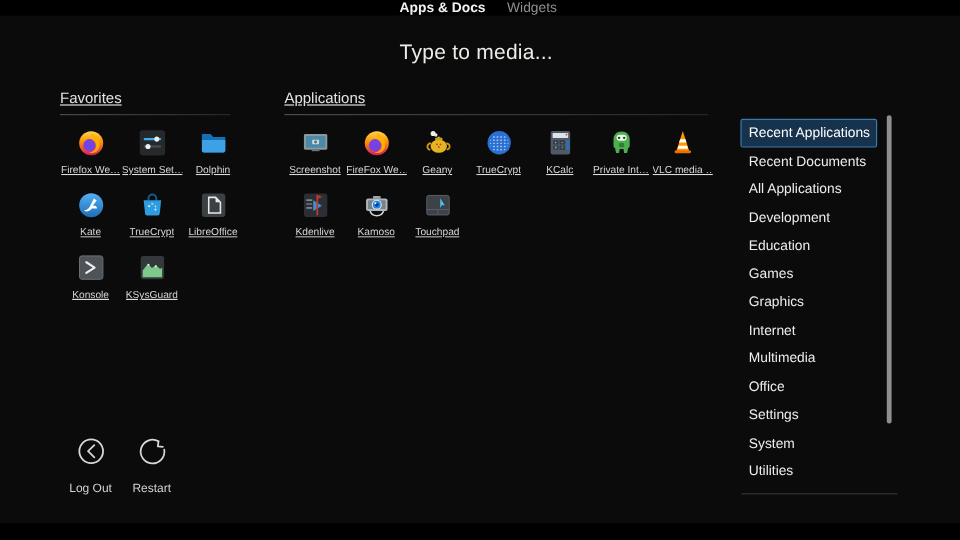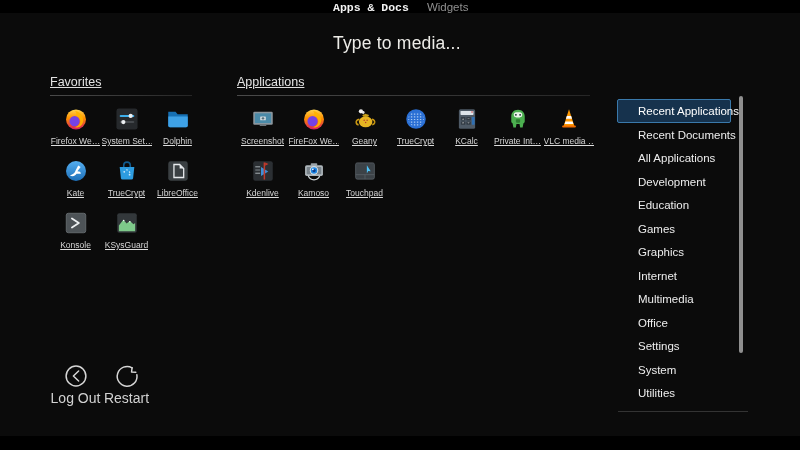--- a/index.html
+++ b/index.html
@@ -6,21 +6,21 @@
   body{
     width:800px;height:450px;position:relative;overflow:hidden;
     background:#000;color:#ddd;
     font-family:"Liberation Sans", sans-serif;
   }
   .content-bg{position:absolute;left:0;top:13px;width:800px;height:423px;background:#0b0b0b;}
 
   
   .tabs{position:absolute;left:333px;top:1px;display:flex;gap:18px;font-size:11.5px;}
   .tab{color:#8f8f8f;cursor:default;}
-  .tab.active{color:#f2f2f2;font-weight:700;font-family:Liberation Mono, monospace;}
+  .tab.active{color:#f2f2f2;font-weight:700;}
 
   
   .search{position:absolute;left:333px;top:33px;font-size:17.5px;color:#edece8;letter-spacing:.2px;cursor:text;}
 
   
   .section{position:absolute;text-decoration:underline;}
   #favorites-section{left:50px;top:75px;width:153px;}
   #applications-section{left:237px;top:75px;width:357px;}
   .section-header{font-size:12.5px;color:#e3e3e3;}
   .rule{height:1px;margin-top:6px;background:linear-gradient(to right,#4a4a4a,#262626);}
@@ -32,33 +32,33 @@
   #applications-grid{grid-template-columns:repeat(7,51px);}
 
   .tile{width:51px;height:52px;display:flex;flex-direction:column;align-items:center;
         padding-top:4px;box-sizing:border-box;cursor:pointer;}
   .tile-icon{width:26px;height:26px;}
   .tile-icon svg{width:100%;height:100%;display:block;}
   .tile-label{margin-top:4px;font-size:8.5px;color:#d6d6d6;white-space:nowrap;max-width:50px;overflow:hidden;}
 
   
   #category-list{position:absolute;left:617px;top:99px;width:114px;font-size:11.5px;}
-  .cat-item{height:23.5px;line-height:22px;padding-left:20px;color:#ededed;
+  .cat-item{height:23.5px;line-height:22px;padding-left:6px;color:#ededed;
             border:1px solid transparent;border-radius:2px;box-sizing:border-box;cursor:pointer;
             white-space:nowrap;}
   .cat-item.selected{background:#16324d;border-color:#3a79ab;color:#fff;}
   .scrollbar{position:absolute;left:739px;top:96px;width:4px;height:257px;background:#8f8f8f;border-radius:2px;cursor:pointer;}
   .cat-separator{position:absolute;left:618px;top:411px;width:130px;height:1px;background:#333;}
 
   
   #power-row{position:absolute;left:50px;top:362px;display:grid;grid-template-columns:repeat(3,51px);}
   .power-tile{width:51px;height:48px;display:flex;flex-direction:column;align-items:center;cursor:pointer;}
   .power-icon{width:28px;height:28px;}
   .power-icon svg{width:100%;height:100%;display:block;}
-  .power-label{margin-top:0;font-size:14px;color:#d2d2d2;white-space:nowrap;}
+  .power-label{margin-top:12px;font-size:10px;color:#d2d2d2;white-space:nowrap;}
 </style>
 </head>
 <body>
 
 <div class="content-bg"></div>
 
 <div class="tabs">
   <div class="tab active">Apps &amp; Docs</div>
   <div class="tab">Widgets</div>
 </div>

